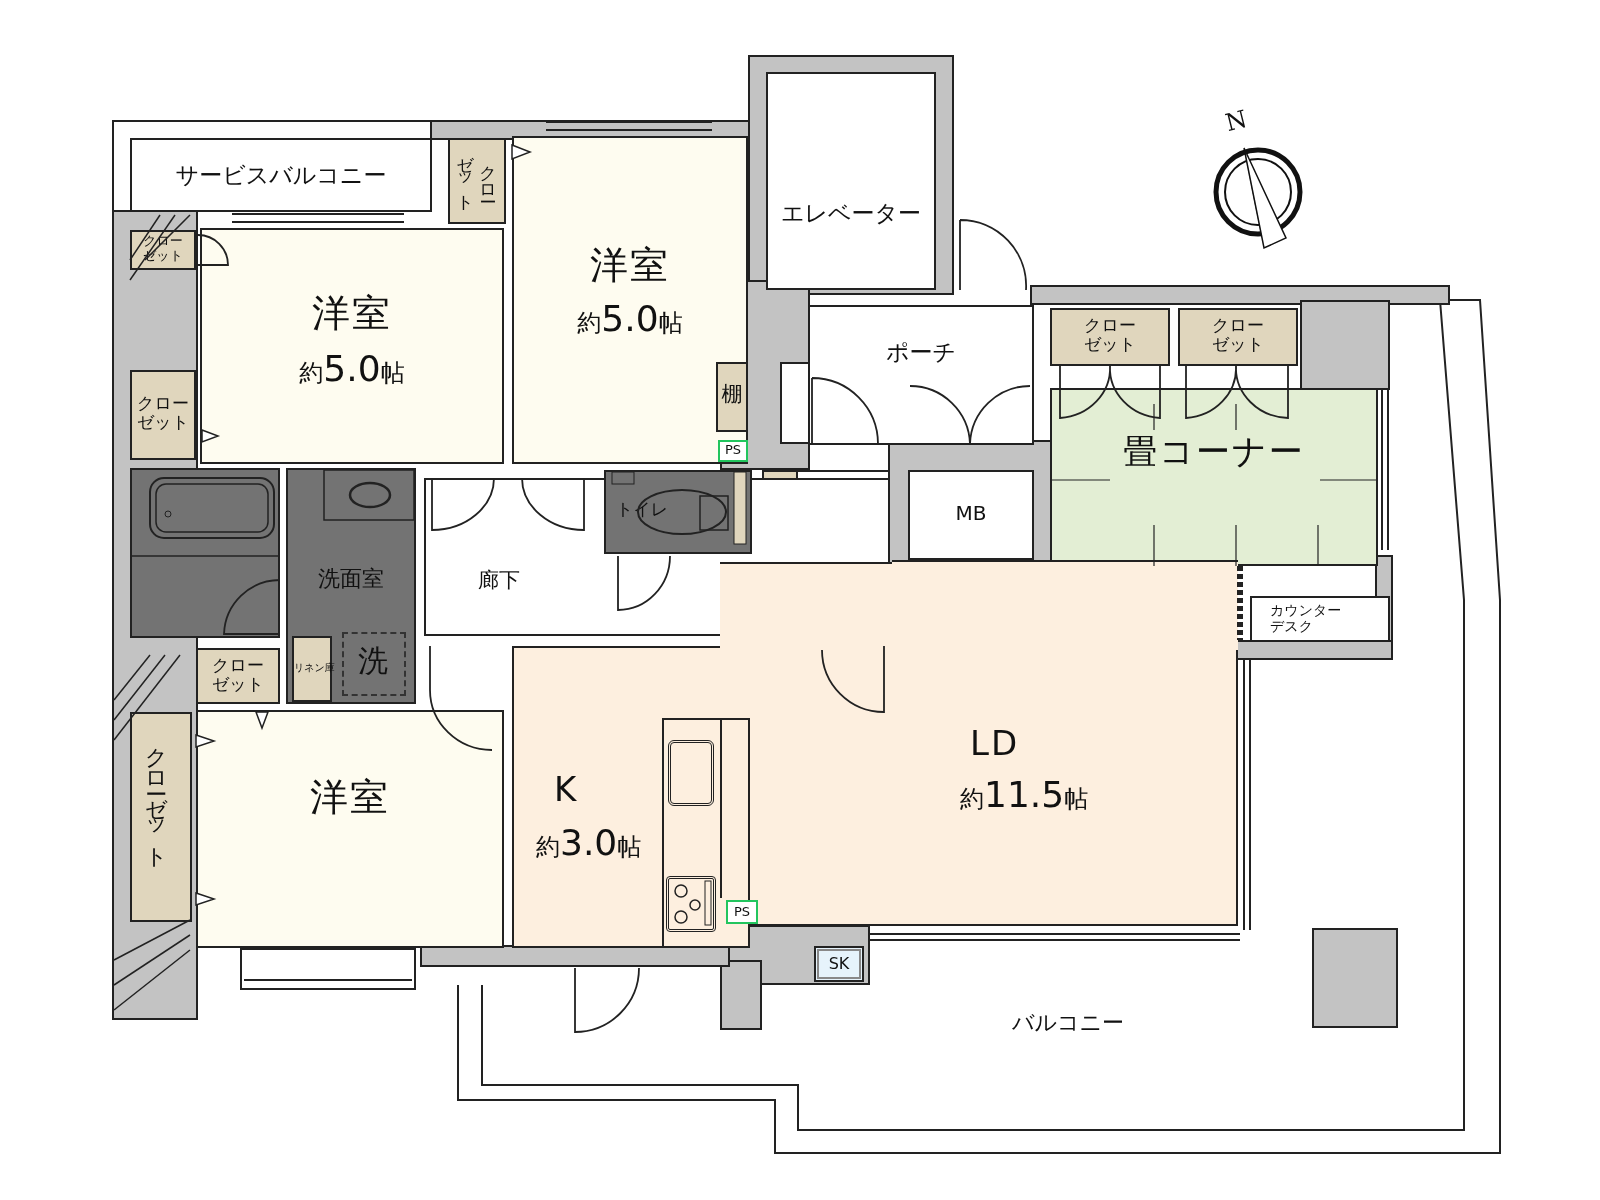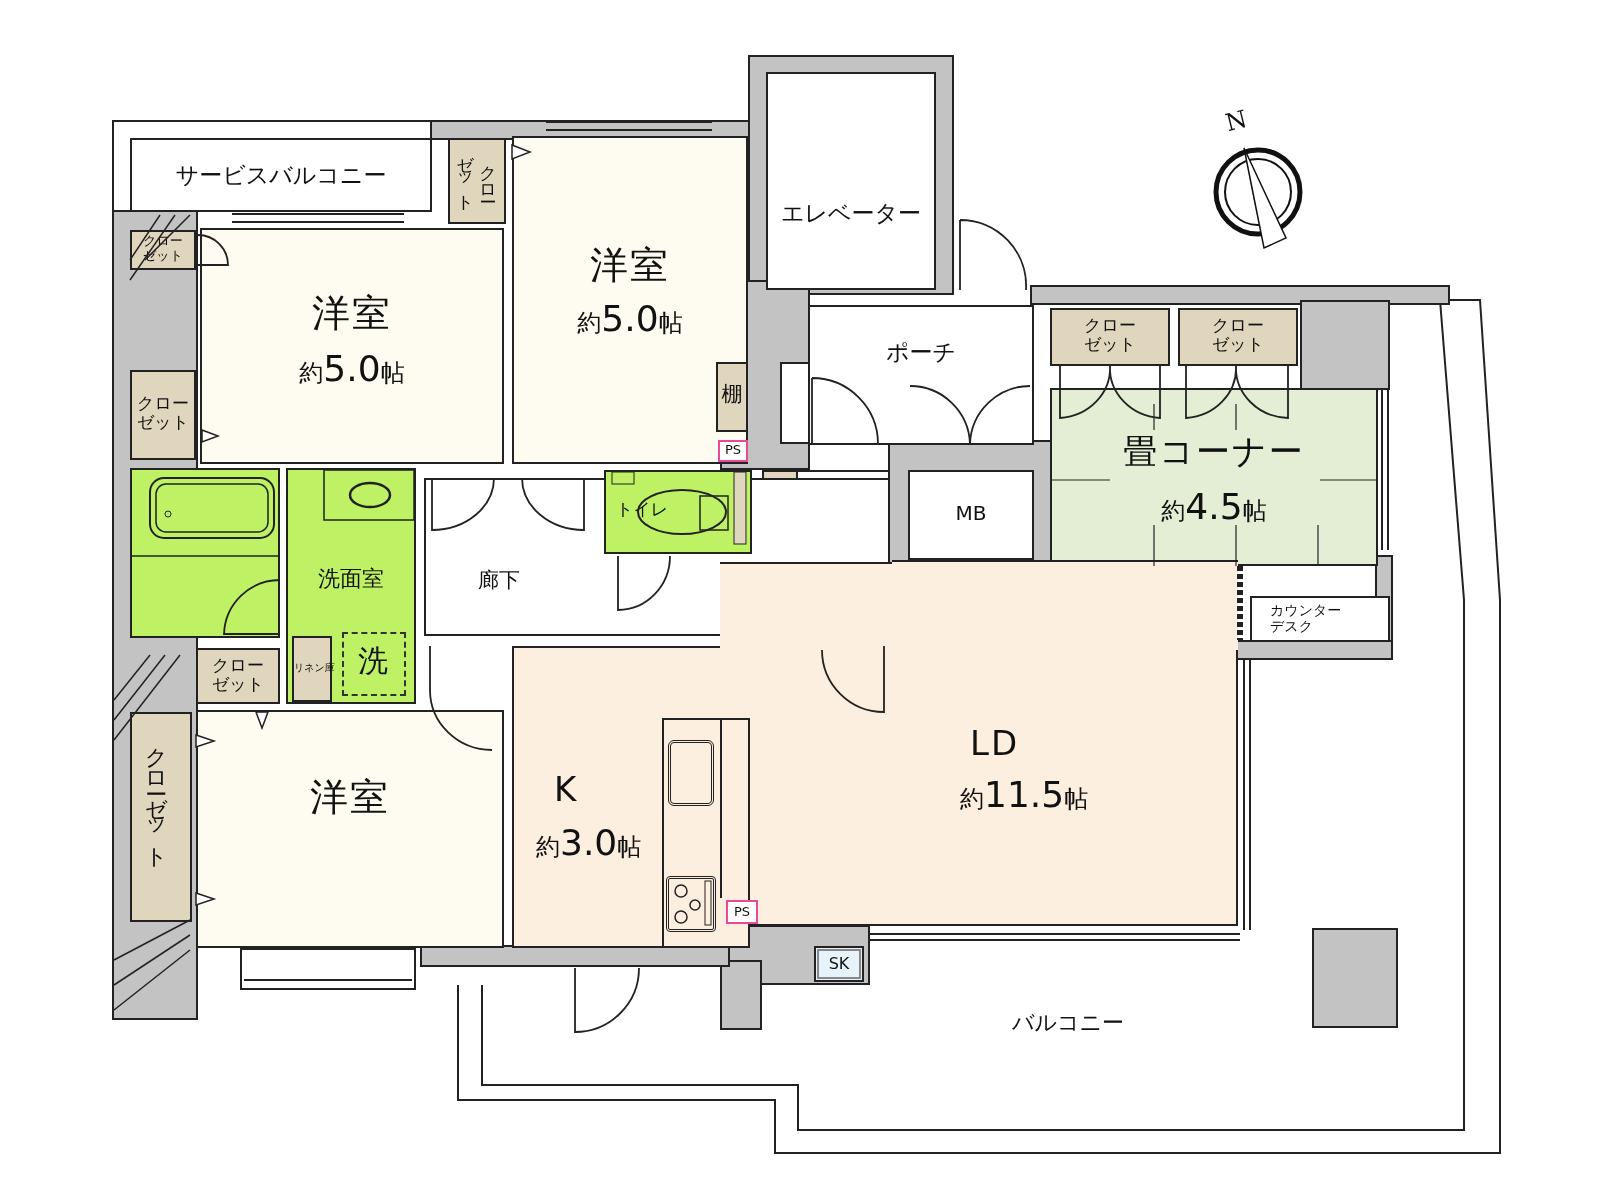--- a/index.html
+++ b/index.html
@@ -1,35 +1,35 @@
 <!DOCTYPE html>
 <html><head>
 <meta charset="utf-8">
 <style>
   html,body{margin:0;padding:0;background:#ffffff;}
   body{width:1600px;height:1200px;position:relative;overflow:hidden;font-family:"DejaVu Sans",sans-serif;color:#111;}
   .abs{position:absolute;box-sizing:border-box;}
   .room{border:2px solid #222;}
   .bed{background:#fefcf0;}
-  .wet{background:#bef264;}
+  .wet{background:#737373;}
   .closet{background:#e0d6bd;border:2px solid #222;}
   .tatami{background:#e3eed4;}
   .ld{background:#fdefdf;}
   .white{background:#ffffff;}
   .gray{background:#c3c3c3;border:2px solid #222;}
   .lbl{position:absolute;text-align:center;white-space:nowrap;line-height:1.15;}
   .big{font-size:38px;letter-spacing:2px;}
   .area{font-size:24px;}
   .area b{font-weight:normal;font-size:36px;}
   .med{font-size:23px;}
   .sm{font-size:17px;line-height:1.1;}
   .xs{font-size:12px;}
   .vert{writing-mode:vertical-rl;text-orientation:upright;}
   svg.overlay{position:absolute;left:0;top:0;pointer-events:none;}
-  .ps{background:#fff;border:2px solid #ec4899;font-size:13px;text-align:center;line-height:16px;}
+  .ps{background:#fff;border:2px solid #22c55e;font-size:13px;text-align:center;line-height:16px;}
 </style>
 </head>
 <body>
 
 <svg class="overlay" width="1600" height="1200">
 
   <polyline points="1430,300 1480,300 1500,600 1500,1153 775,1153 775,1100 458,1100 458,985" fill="none" stroke="#222" stroke-width="2"></polyline>
   <polyline points="1440,300 1464,600 1464,1130 798,1130 798,1085 482,1085 482,985" fill="none" stroke="#222" stroke-width="2"></polyline>
 </svg>
 
@@ -103,23 +103,20 @@
   <div class="lbl" style="left:3px;top:2px;font-size:13px;">
     <span class="vert" style="height:78px;line-height:14px;">シューズボックス</span>
   </div>
 </div>
 <div class="abs room white" style="left:908px;top:470px;width:126px;height:90px;">
   <div class="lbl med" style="left:0;right:0;top:30px;font-size:20px;">MB</div>
 </div>
 
 <div class="abs room tatami" style="left:1050px;top:388px;width:328px;height:178px;">
   <div class="lbl big" style="left:0;right:0;top:42px;font-size:34px;">畳コーナー</div>
-  <div class="lbl area" style="left:0;right:0;top:96px;">
-    <span>約</span><b>4.5</b><span>帖</span>
-  </div>
 </div>
 <div class="abs closet" style="left:1050px;top:308px;width:120px;height:58px;">
   <div class="lbl sm" style="left:0;right:0;top:6px;">
     <div>クロー</div>
       <div>ゼット</div>
   </div>
 </div>
 <div class="abs closet" style="left:1178px;top:308px;width:120px;height:58px;">
   <div class="lbl sm" style="left:0;right:0;top:6px;">
     <div>クロー</div>

